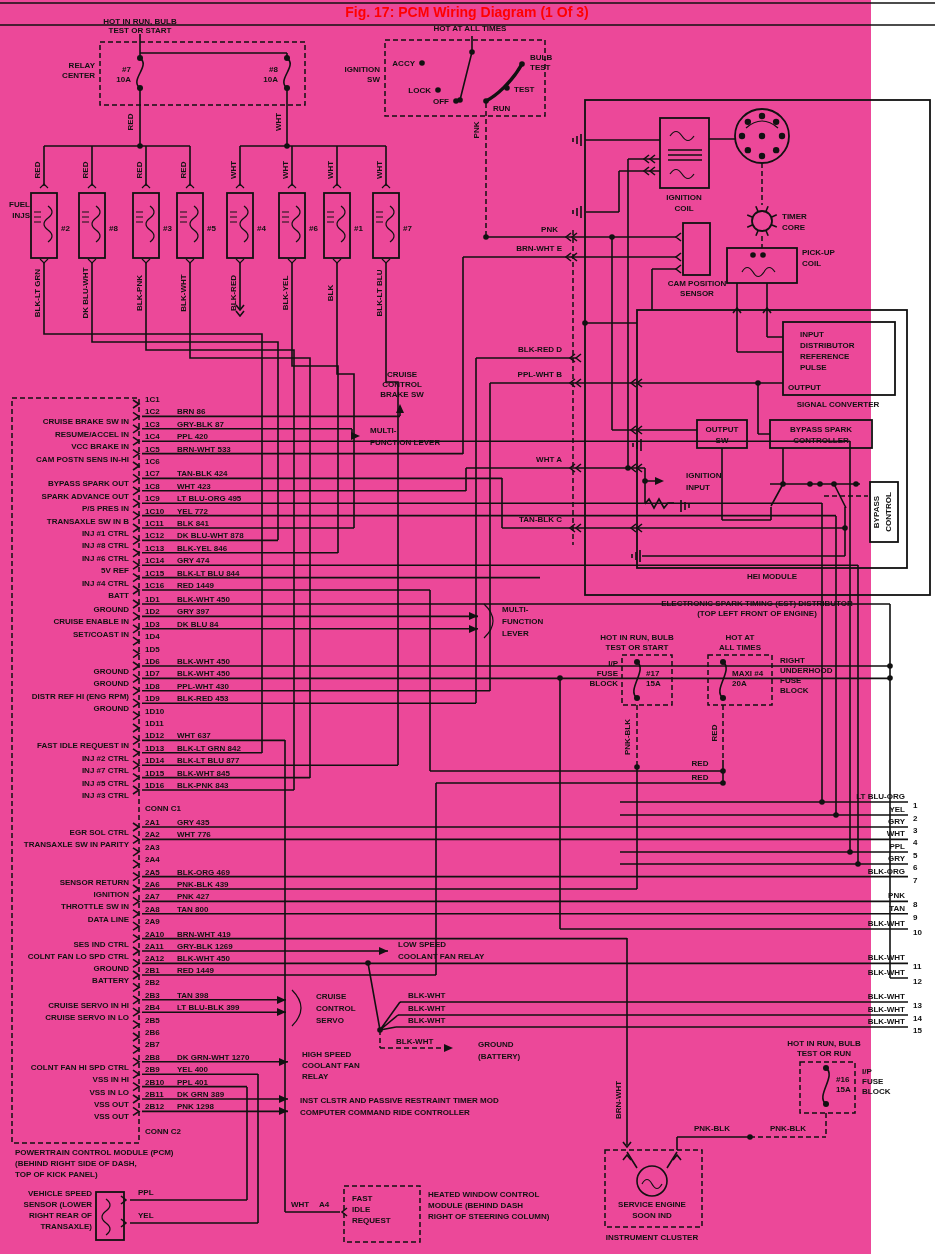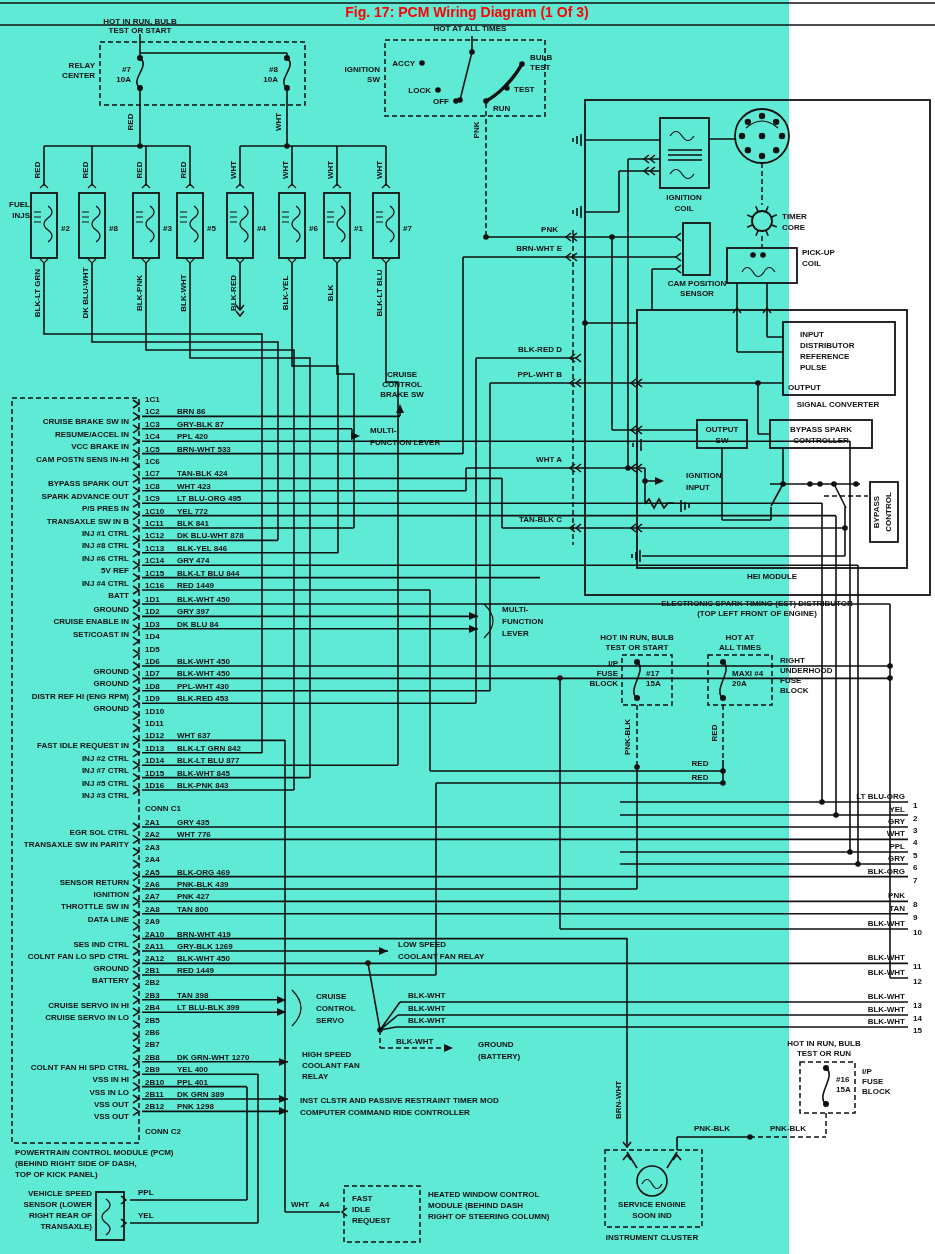--- a/index.html
+++ b/index.html
@@ -1,16 +1,16 @@
 <!DOCTYPE html>
 <html><head>
 <meta charset="utf-8">
 <style>
   html,body{margin:0;padding:0;background:#fff;}
-  #page{position:relative;width:789px;height:1254px;background:#5eead4;font-family:"Liberation Sans",sans-serif;}
+  #page{position:relative;width:871px;height:1254px;background:#ec4899;font-family:"Liberation Sans",sans-serif;}
   svg text{font-family:"Liberation Sans",sans-serif;font-weight:bold;fill:#111;}
   .t8{font-size:8px;}
   .title-text{font-size:14px;fill:#f00;}
   .wire{stroke:#111;stroke-width:1.6;fill:none;}
   .wire2{stroke:#111;stroke-width:1.2;fill:none;}
   .dash{stroke:#111;stroke-width:1.5;fill:none;stroke-dasharray:5 3;}
   .boxs{stroke:#111;stroke-width:1.8;fill:none;}
   .thick{stroke:#111;stroke-width:3.5;fill:none;}
   .dot{fill:#111;}
 </style>

